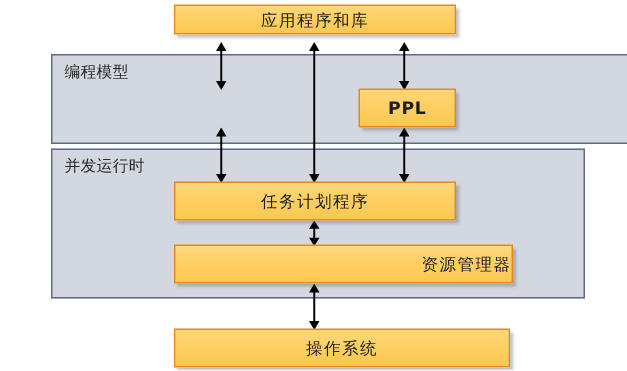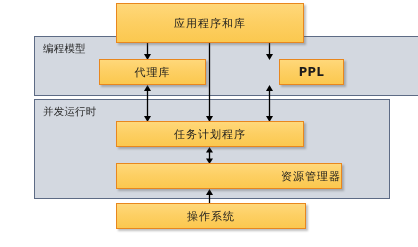--- a/index.html
+++ b/index.html
@@ -64,26 +64,26 @@
     font-size: 11px;
     letter-spacing: 1px;
     white-space: nowrap;
   }
   .obox.latin {
     letter-spacing: 0.5px;
     font-weight: 600;
     font-size: 11.5px;
   }
 
-  #box-apps        { left: 116px; top: 3px;   width: 188px; height: 40px; justify-content: center; }
+  #box-apps        { left: 116px; top: 3px;   width: 188px; height: 20px; justify-content: center; }
   #box-agents      { left: 99px;  top: 59px;  width: 107px; height: 26px; }
-  #box-ppl         { left: 239px; top: 59px;  width: 65px;  height: 26px; margin-left: 40px; }
+  #box-ppl         { left: 239px; top: 59px;  width: 65px;  height: 26px; }
   #box-scheduler   { left: 116px; top: 121px; width: 188px; height: 26px; text-align: right; }
   #box-resourcemgr { left: 116px; top: 163px; width: 226px; height: 26px; justify-content: flex-end; }
-  #box-os          { left: 116px; top: 203px; width: 190px; height: 26px; }
+  #box-os          { left: 116px; top: 219px; width: 224px; height: 26px; }
 
   
   .arrow {
     position: absolute;
     width: 11px;
     overflow: visible;
   }
   .arrow svg { display: block; }
 </style>
 </head>
@@ -152,23 +152,20 @@
       <line x1="5.5" y1="4" x2="5.5" y2="27" stroke="#000" stroke-width="1.3"></line>
       <polygon points="5.5,0 2,6 9,6" fill="#000"></polygon>
       <polygon points="5.5,31 2,25 9,25" fill="#000"></polygon>
     </svg>
   </div>
 
   <div class="obox" id="box-apps">
     <span>应用程序和库</span>
   </div>
 
-  <div class="obox" id="box-agents">
-    <span>代理库</span>
-  </div>
 
   <div class="obox latin" id="box-ppl">
     <span>PPL</span>
   </div>
 
   <div class="obox" id="box-scheduler">
     <span>任务计划程序</span>
   </div>
 
   <div class="obox" id="box-resourcemgr">

